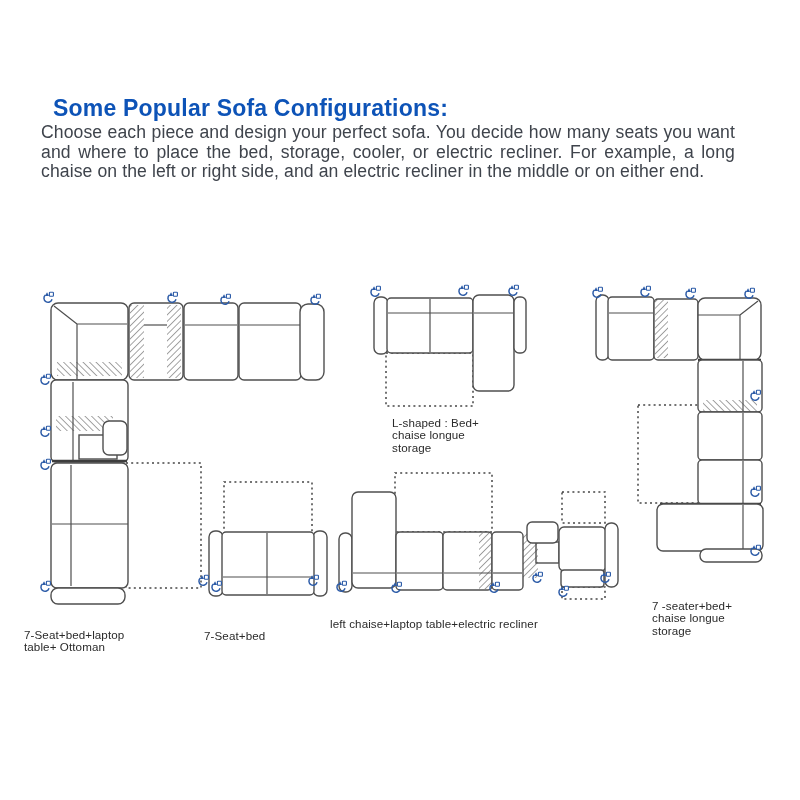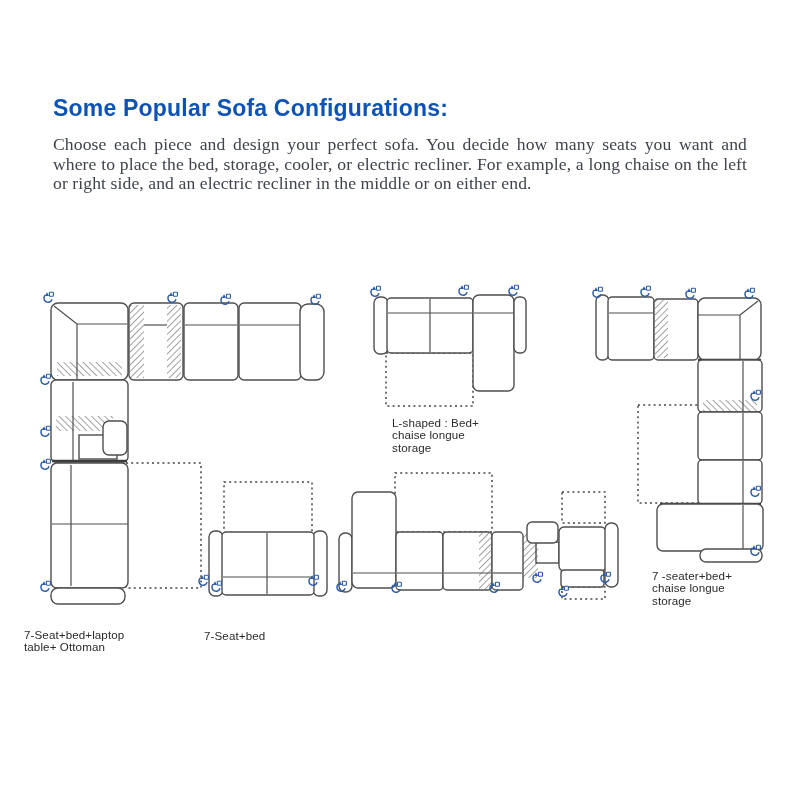--- a/index.html
+++ b/index.html
@@ -12,23 +12,23 @@
   html,body{margin:0;padding:0;}
   body{
     width:800px;height:800px;background:#ffffff;position:relative;overflow:hidden;
     font-family:"Liberation Sans", sans-serif;
   }
   .heading{
     position:absolute;left:37px;top:79px;margin:16px;
     font-size:23px;font-weight:700;letter-spacing:.2px;color:var(--heading-blue);
   }
   .intro{
-    position:absolute;left:37px;top:119px;width:694px;margin:16px;
+    position:absolute;left:37px;top:119px;width:694px;margin:4px;
     font-size:17.6px;line-height:19.6px;color:var(--body-text);
-    text-align:justify;text-justify:inter-word;letter-spacing:.1px;font-family:Liberation Serif, serif;
+    text-align:justify;text-justify:inter-word;letter-spacing:.1px;
   }
   svg.diagram{position:absolute;left:0;top:0;width:800px;height:800px;}
   .pc{fill:#ffffff;stroke:var(--line-gray);stroke-width:1.4;stroke-linejoin:round;}
   .ln{fill:none;stroke:var(--line-gray);stroke-width:1.2;}
   .lnr{fill:none;stroke:var(--line-gray);stroke-width:1.4;}
   .thick{fill:none;stroke:#3d3d3d;stroke-width:2.4;}
   .dash{fill:none;stroke:#454545;stroke-width:1.5;stroke-dasharray:2 3.2;}
   .hf{fill:url(#hatchF);}
   .hb{fill:url(#hatchB);}
   .rot{color:var(--icon-blue);}
@@ -186,21 +186,22 @@
     <span>7-Seat+bed</span>
   </div>
 
   <div class="cfg-label" style="left:392px;top:417px;width:120px">
     <span>L-shaped : Bed+</span>
     <span>chaise longue</span>
     <span>storage</span>
   </div>
 
   <div class="cfg-label" style="left:330px;top:618px;width:245px">
-  </div>
-
-  <div class="cfg-label" style="left:652px;top:570px;width:120px">
+    <span>left chaise+laptop table+electric recliner</span>
+  </div>
+
+  <div class="cfg-label" style="left:652px;top:600px;width:120px">
     <span>7 -seater+bed+</span>
     <span>chaise longue</span>
     <span>storage</span>
   </div>
 
 </div>
 
 </body></html>

